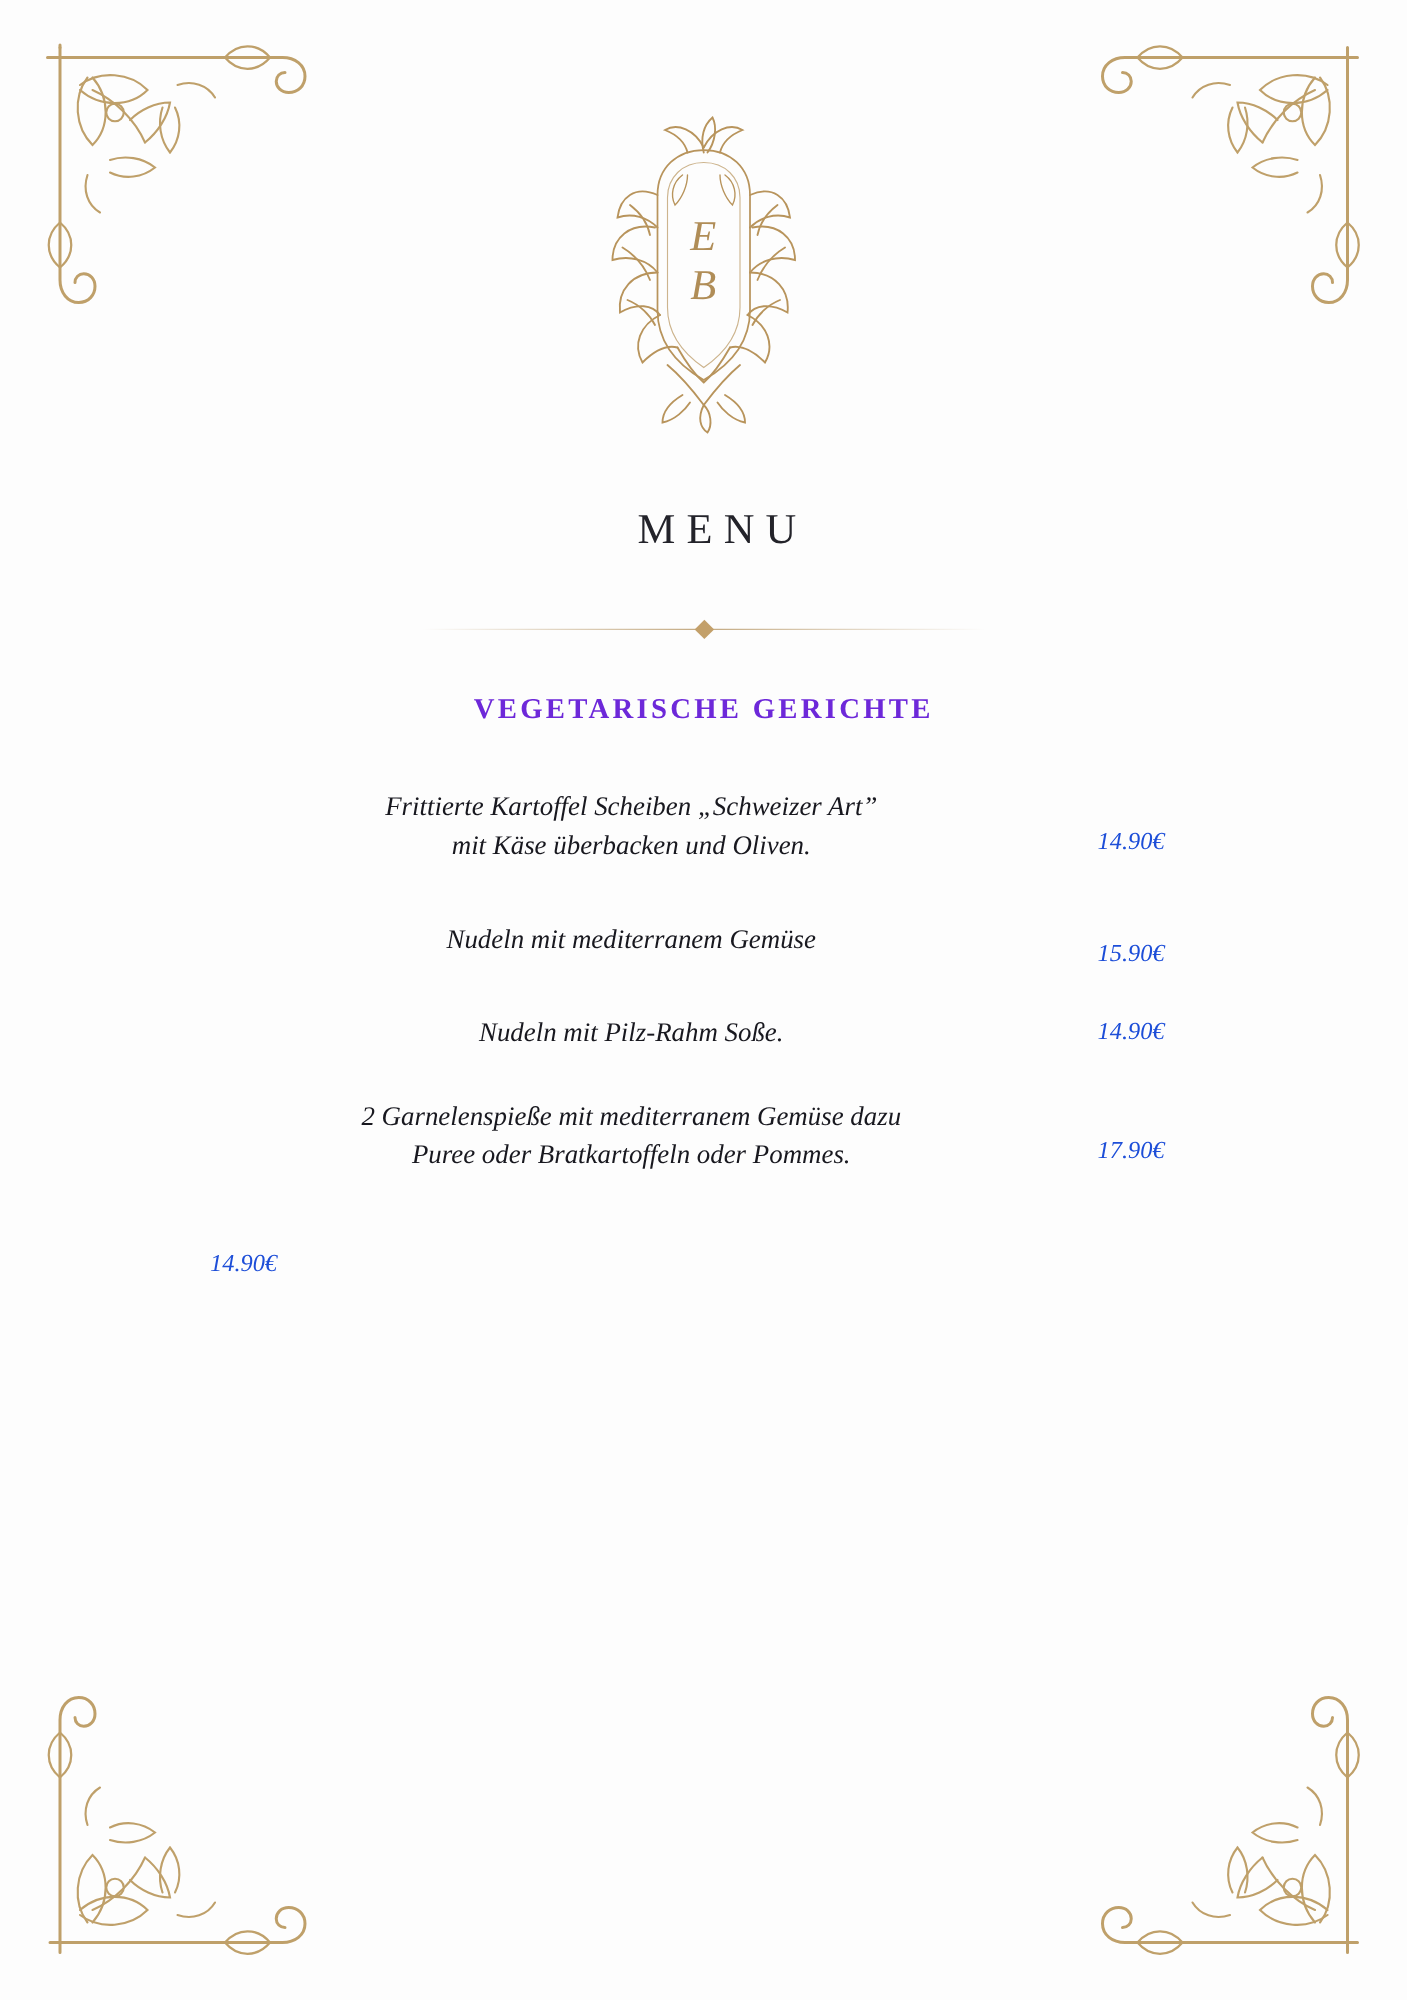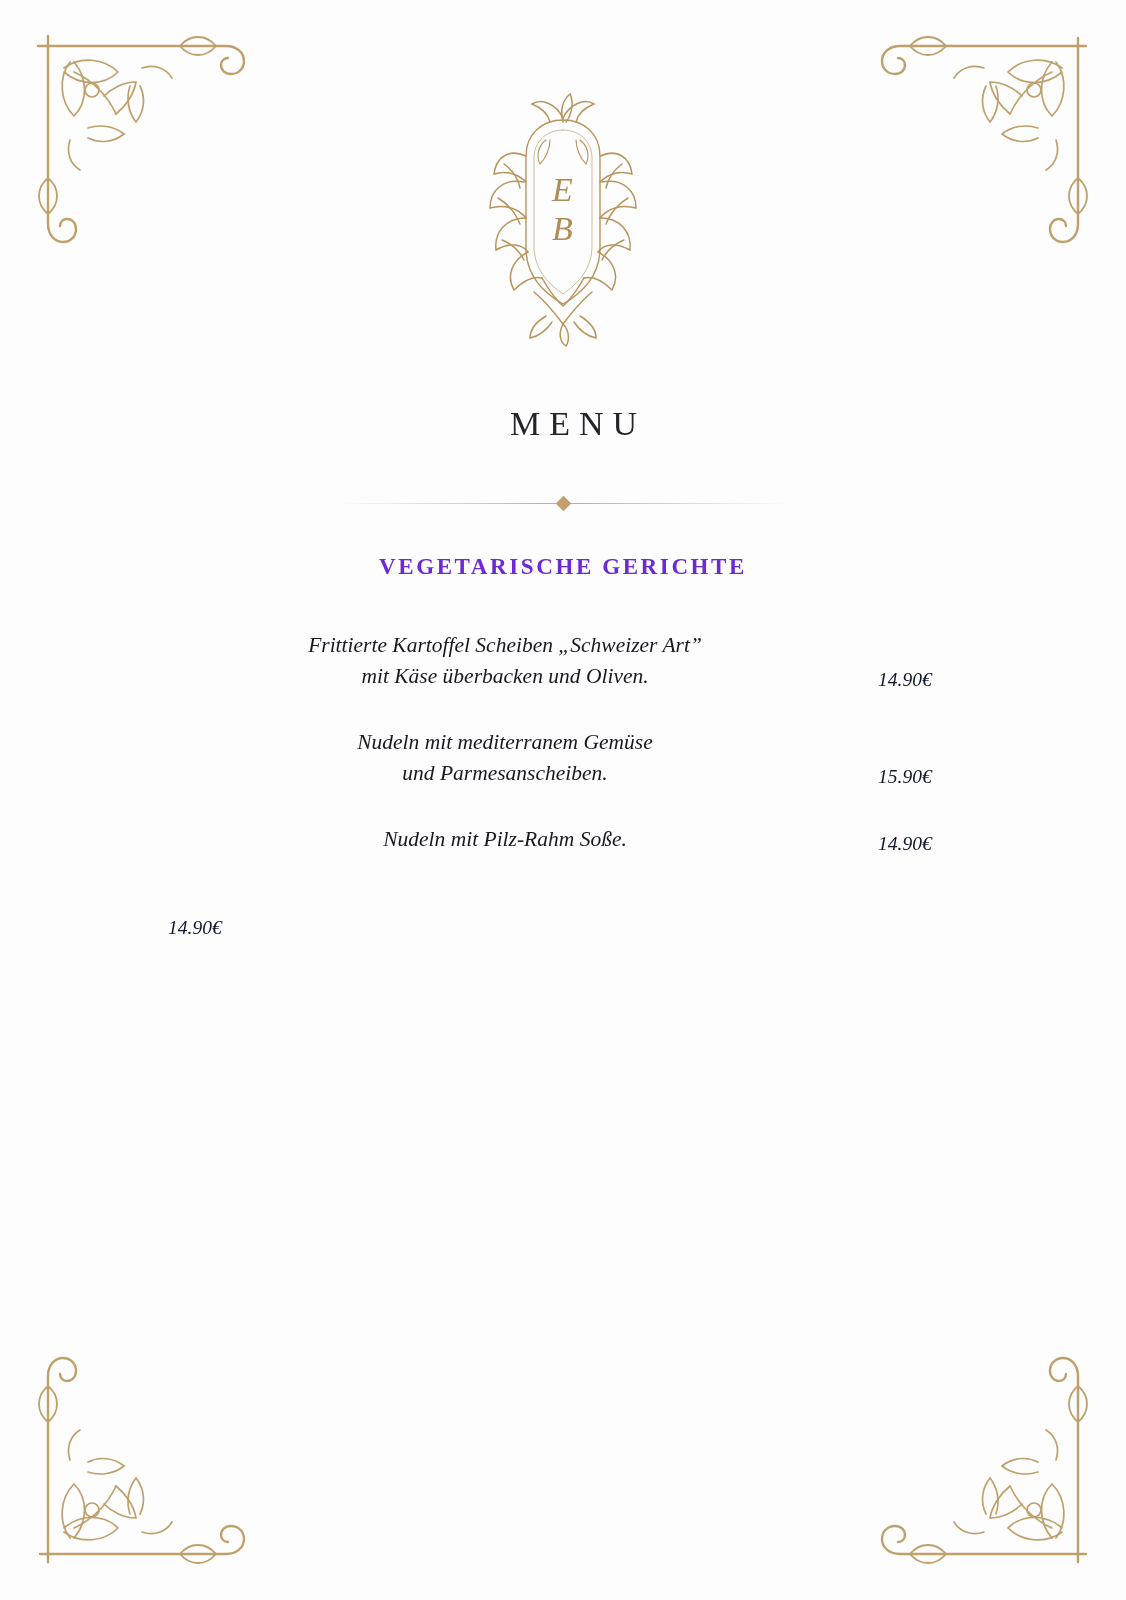--- a/index.html
+++ b/index.html
@@ -116,39 +116,39 @@
 
   
   .items {
     position: absolute;
     top: 630px;
     left: 150px;
     width: 826px;
   }
   .item {
     display: flex;
-    align-items: flex-end;
+    align-items: center;
     margin-bottom: 36px;
   }
   .item-desc {
     flex: 0 0 710px;
     text-align: center;
     font-style: italic;
     font-size: 21.5px;
     line-height: 1.42;
     color: #18181f;
     font-family: "Liberation Serif", serif;
   }
   .item-price {
     flex: 1 1 auto;
     text-align: left;
     padding-left: 18px;
     font-style: italic;
     font-size: 19.5px;
-    color: #0f172a;
+    color: #1d4ed8;
     font-family: "Liberation Serif", serif;
     white-space: nowrap;
   }
   .item.two-line .item-price { padding-top: 26px; }
   .item.one-line .item-price { padding-top: 0; }
 </style>
 </head>
 <body>
 
 <div class="page">
@@ -287,31 +287,37 @@
       <div class="item-desc">
         <div>Frittierte Kartoffel Scheiben „Schweizer Art”</div>
         <div>mit Käse überbacken und Oliven.</div>
       </div>
       <div class="item-price">14.90€</div>
     </div>
 
     <div class="item two-line" style="margin-top:33px;">
       <div class="item-desc">
         <div>Nudeln mit mediterranem Gemüse</div>
-        <div>und Parmesanscheiben.</div>
       </div>
       <div class="item-price">15.90€</div>
     </div>
 
     <div class="item one-line" style="margin-top:24px;">
       <div class="item-desc">
         <div>Nudeln mit Pilz-Rahm Soße.</div>
       </div>
       <div class="item-price">14.90€</div>
     </div>
 
+    <div class="item two-line" style="margin-top:28px;">
+      <div class="item-desc">
+        <div>2 Garnelenspieße mit mediterranem Gemüse dazu</div>
+        <div>Puree oder Bratkartoffeln oder Pommes.</div>
+      </div>
+      <div class="item-price">17.90€</div>
+    </div>
 
     <div class="item two-line" style="margin-top:22px;">
       <div class="item-price">14.90€</div>
     </div>
 
   </div>
 </div>
 
 </body></html>

